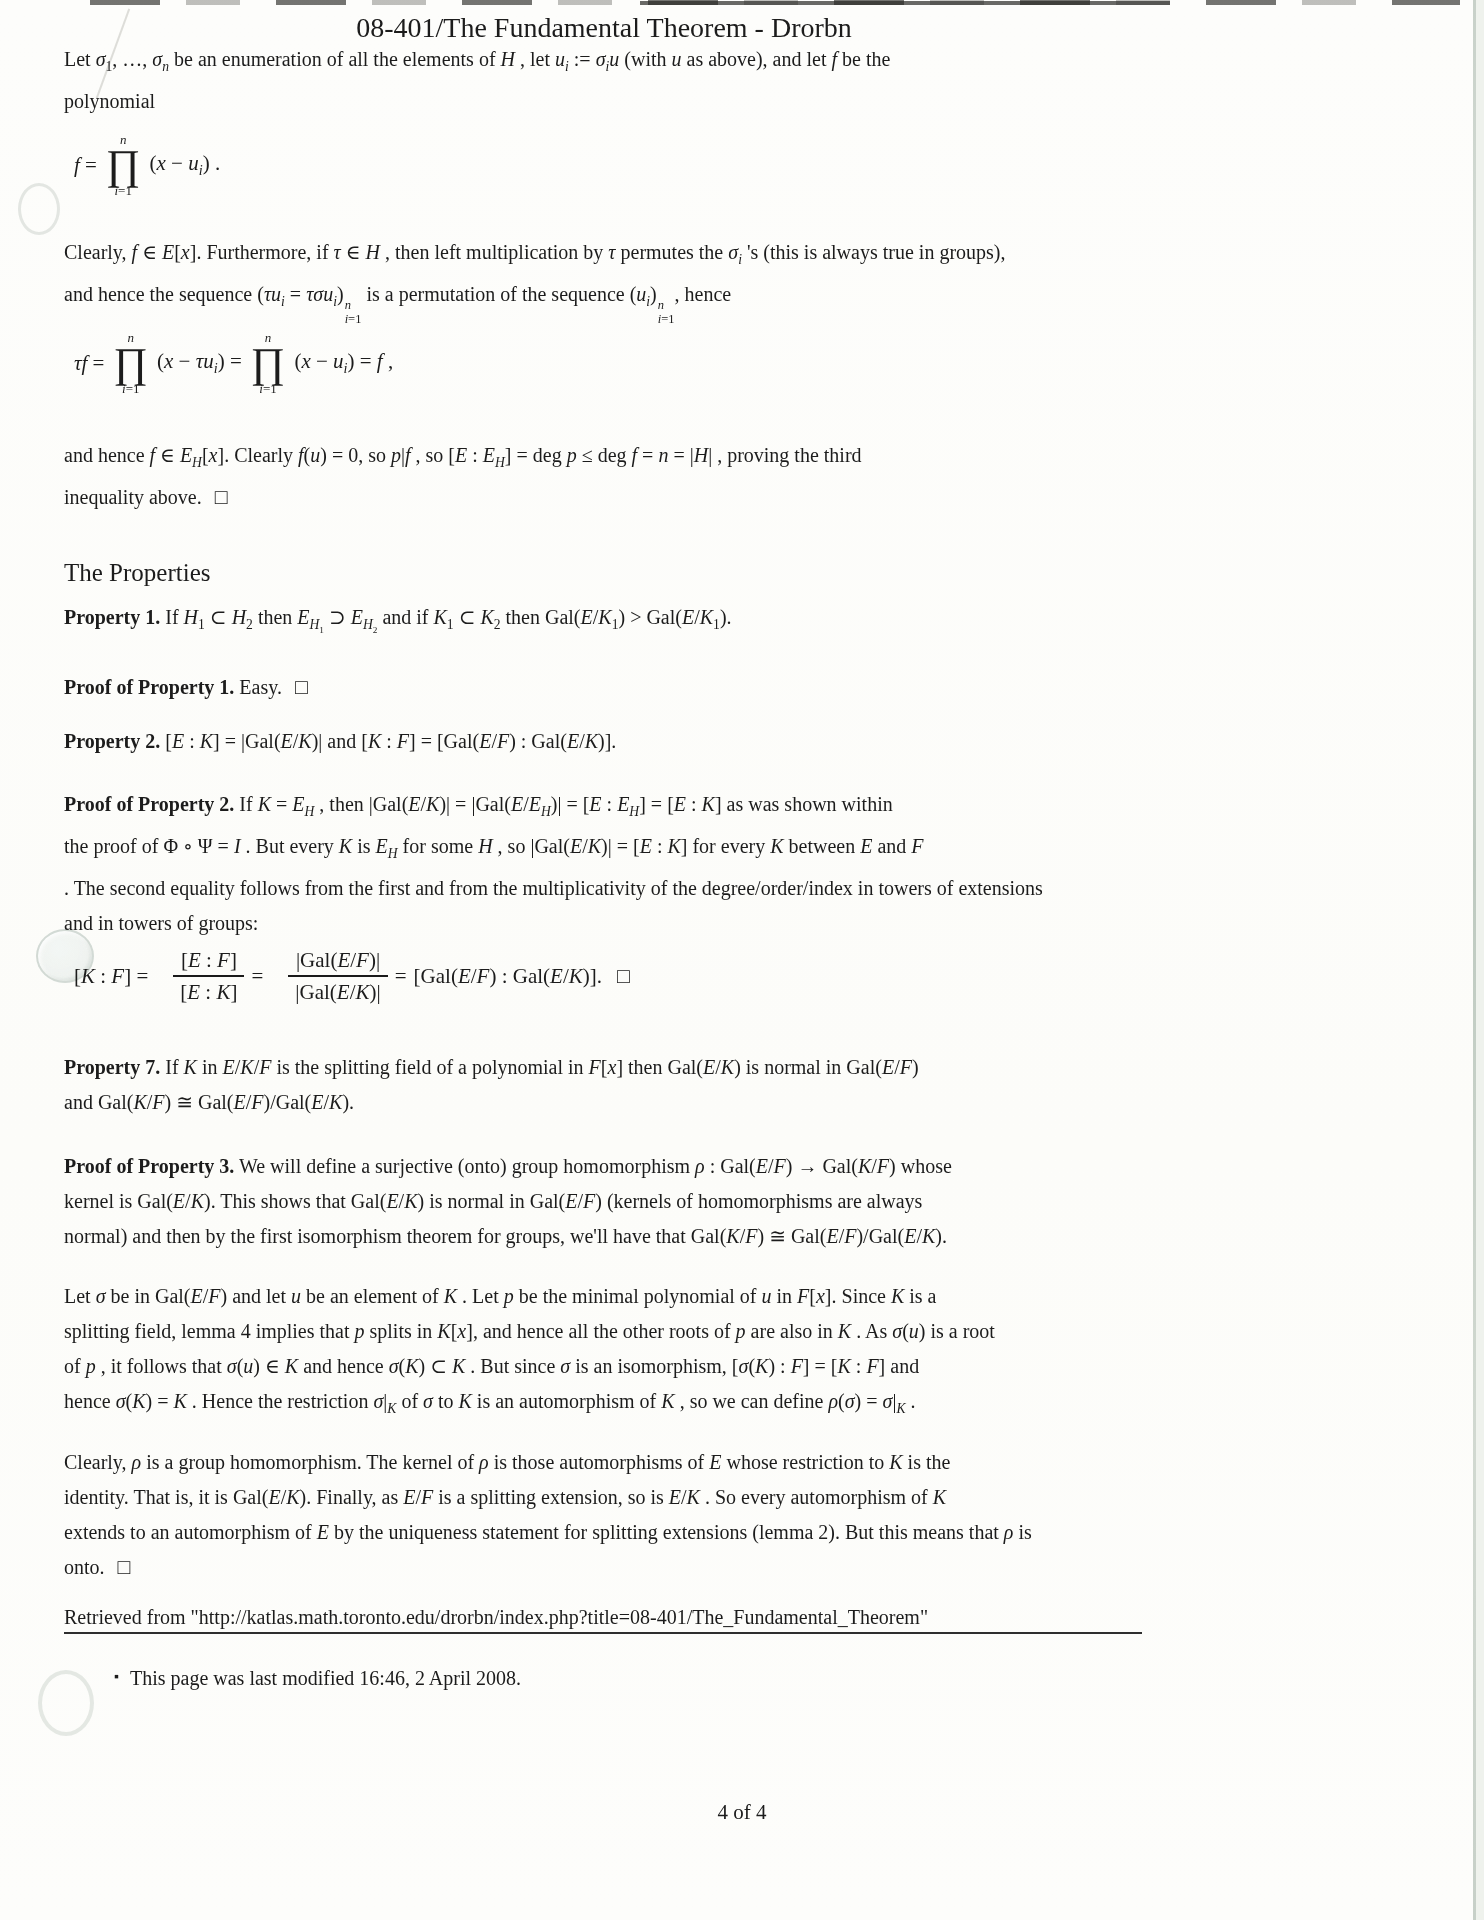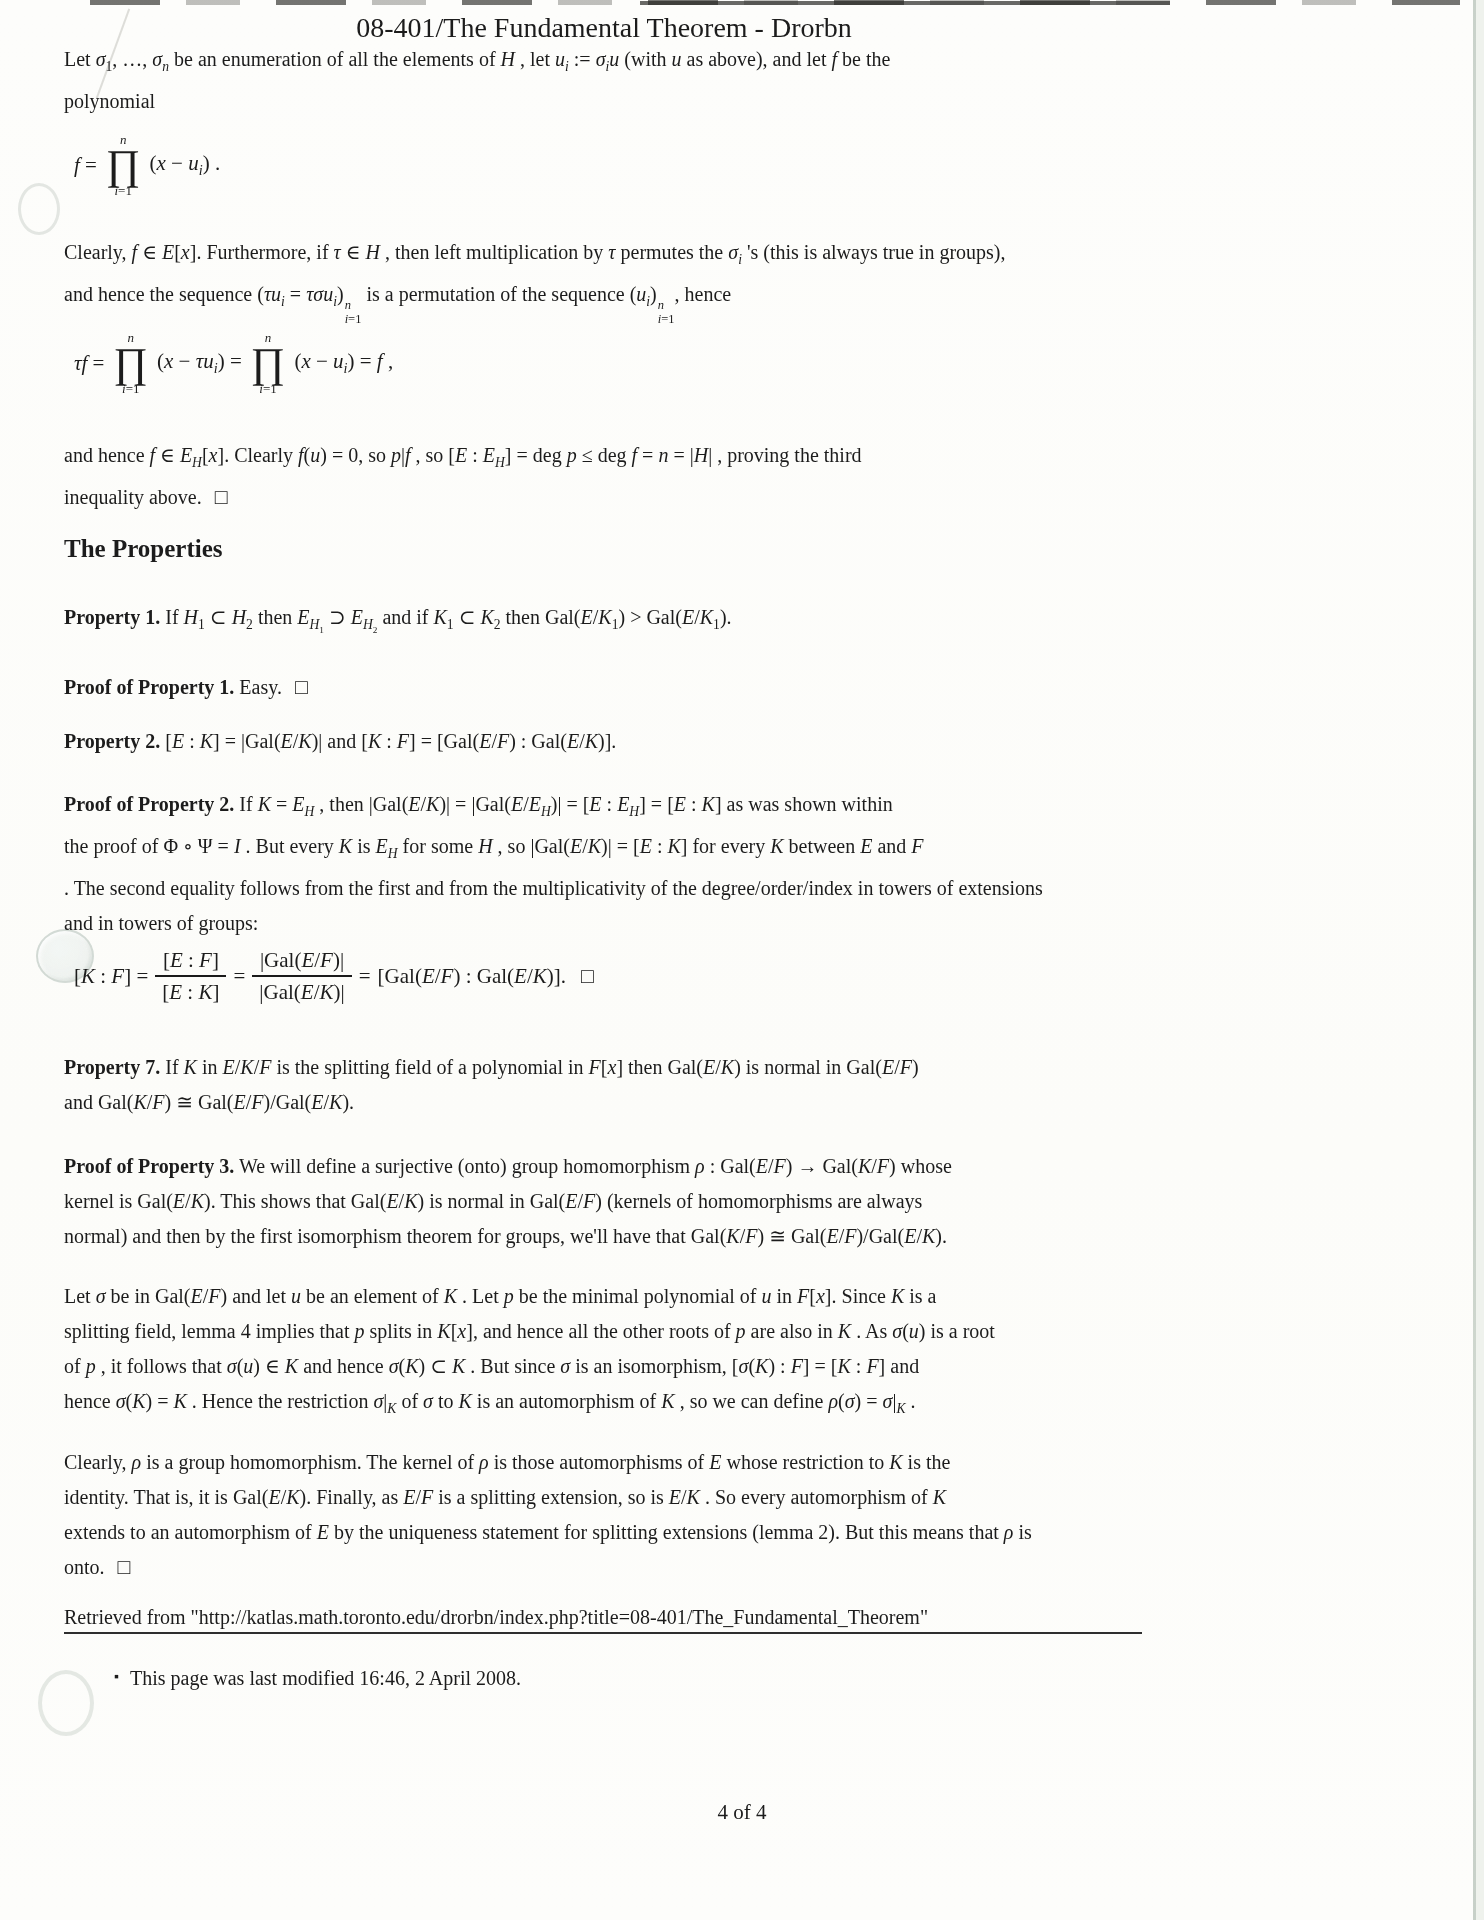--- a/index.html
+++ b/index.html
@@ -22,26 +22,26 @@
     background:radial-gradient(circle at 40% 35%, rgba(242,246,244,.95), rgba(222,228,224,.5));
     box-shadow:inset 2px 2px 4px rgba(255,255,255,.85), inset -2px -2px 3px rgba(190,200,195,.4);}
   .ring-c{left:38px;top:1670px;width:48px;height:58px;border:4px solid rgba(212,218,212,.6);}
   .edge-tint{position:absolute;top:0;left:1476px;width:8px;height:1920px;background:#eff2ed;}
   .edge-right{position:absolute;top:0;left:1473px;width:3px;height:1920px;opacity:.75;
     background:linear-gradient(180deg,#b6c2b8,#ccd5cd 20%,#a9b9ad 45%,#c3cdc3 75%,#b5c1b7);}
   
   .hdr{position:absolute;top:12px;left:64px;width:1080px;text-align:center;font-size:28px;}
   .para{position:absolute;left:64px;font-size:20px;line-height:35px;white-space:nowrap;}
   .para b{font-weight:bold;}
-  .heading{position:absolute;left:64px;font-size:25px;font-weight:bold;}
+  .heading{position:absolute;left:64px;font-size:25px;font-weight:normal;margin-top:24px;}
   .formula{position:absolute;left:74px;display:flex;align-items:center;gap:7px;font-size:21px;white-space:nowrap;}
   .bigop{display:inline-flex;flex-direction:column;align-items:center;line-height:1;margin:0 2px;}
   .bigop .lim{font-size:13px;line-height:1.2;}
   .bigop .op{font-size:42px;line-height:.85;}
-  .frac{display:inline-flex;flex-direction:column;text-align:center;line-height:30px;}
+  .frac{display:inline-flex;flex-direction:column;text-align:center;line-height:30px;margin-left:18px;}
   .frac .num,.frac .den{padding:0 7px;}
   .frac .den{border-top:2px solid #1a1a1a;}
   .qed{font-size:21px;margin-left:8px;}
   .stk{display:inline-flex;flex-direction:column;align-items:flex-start;font-size:12.5px;line-height:1.15;vertical-align:-0.6em;margin-left:1px;}
   .retrieved{position:absolute;top:1604px;left:64px;width:1078px;font-size:20px;line-height:26px;
     padding-bottom:2px;border-bottom:2px solid #2e2e2e;white-space:nowrap;}
   .lastmod{position:absolute;top:1664px;left:114px;font-size:20px;line-height:28px;display:flex;align-items:center;gap:11px;white-space:nowrap;}
   .lastmod .marker{font-size:14px;line-height:1;position:relative;top:-1px;}
   .footer{position:absolute;top:1800px;left:0;width:1484px;text-align:center;font-size:21px;}
   i{font-style:italic;}

